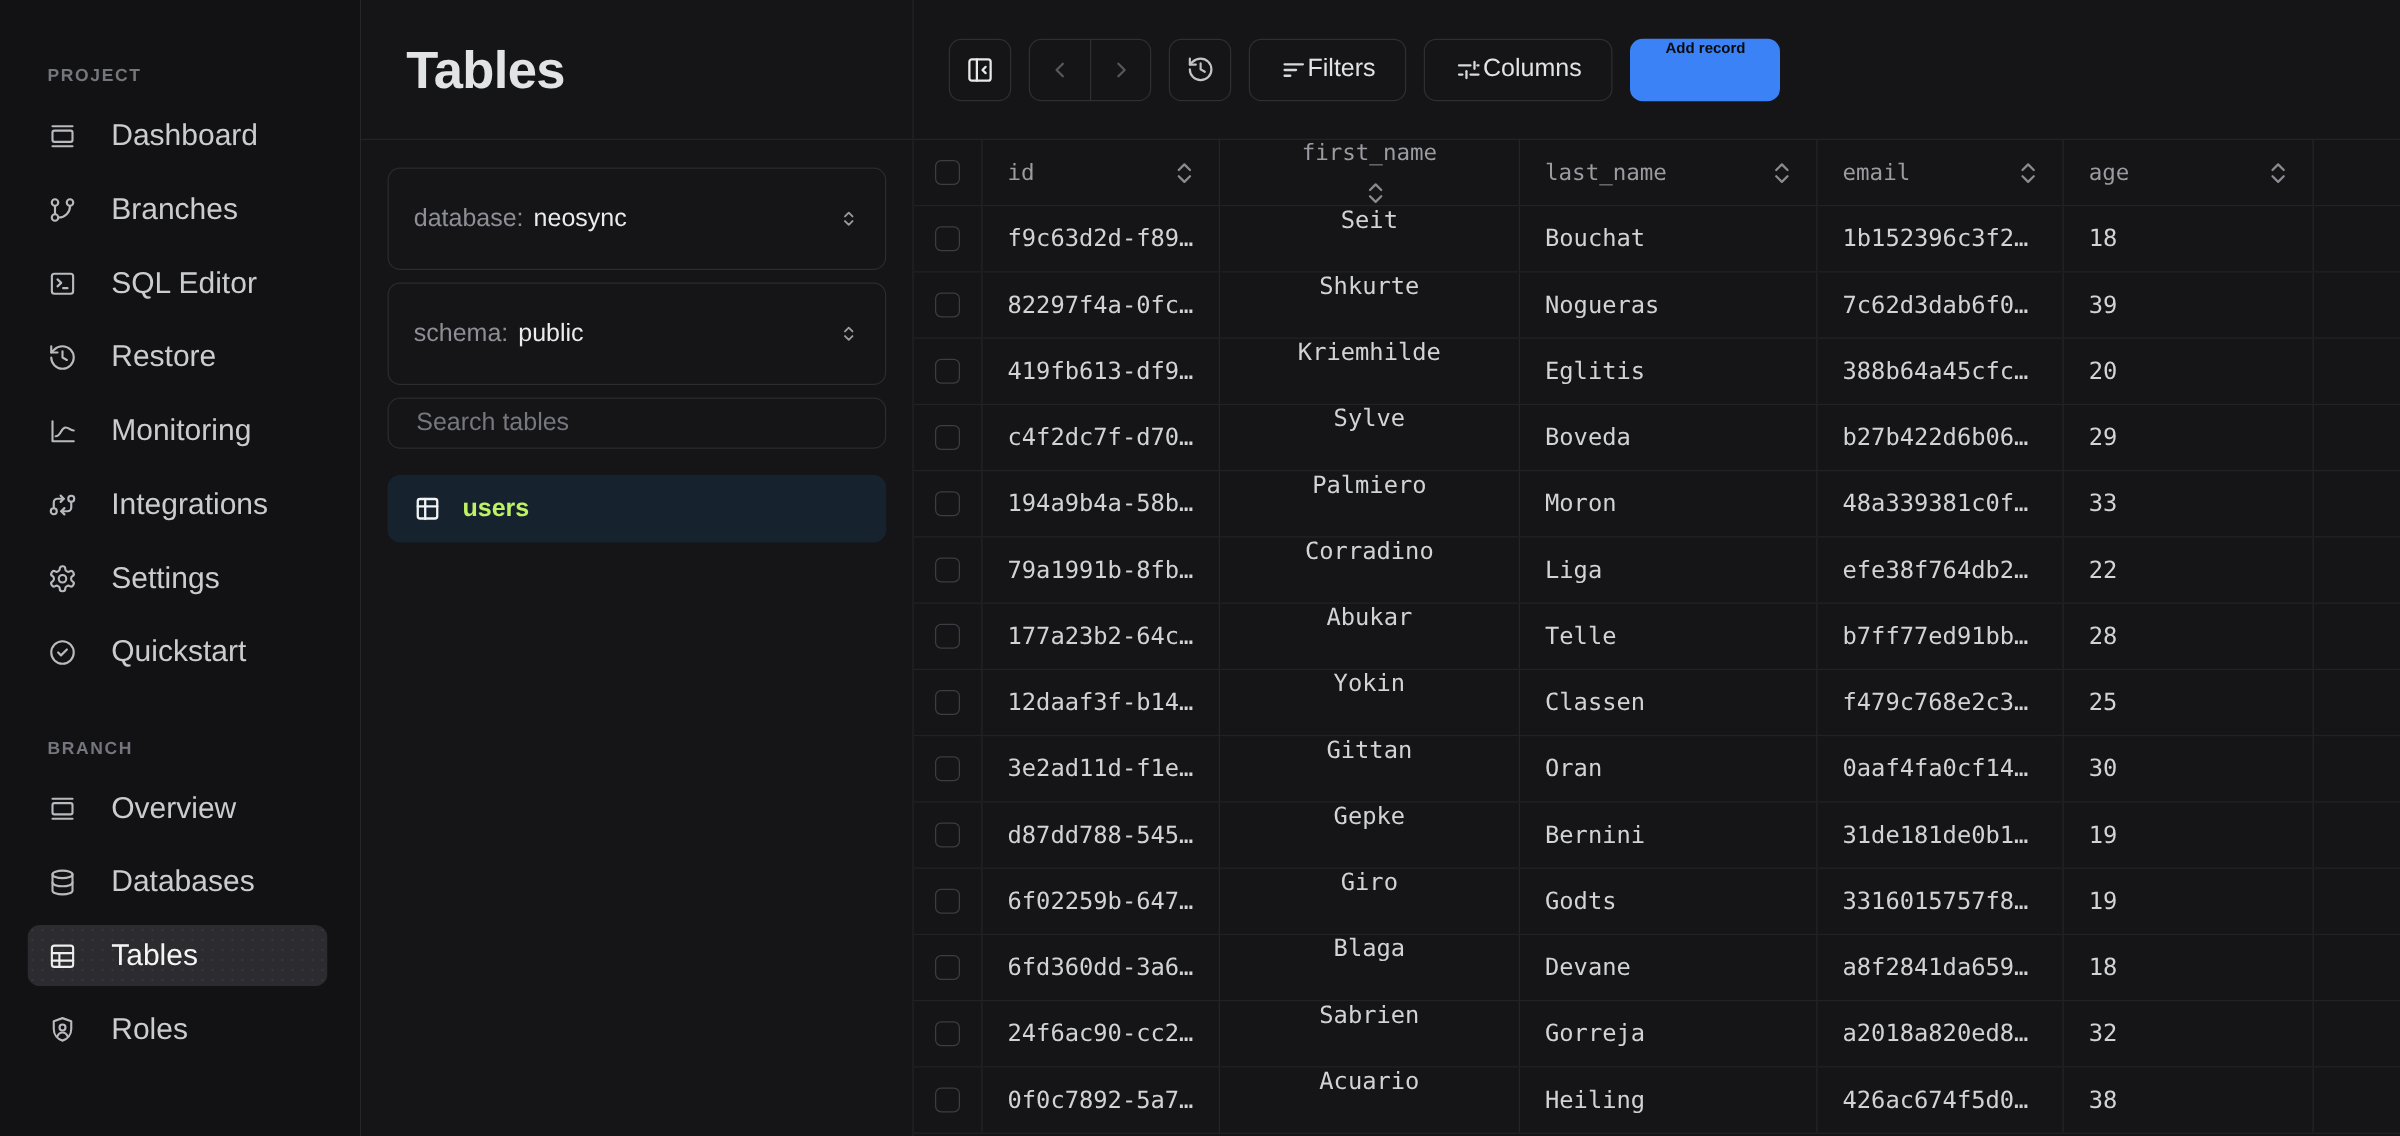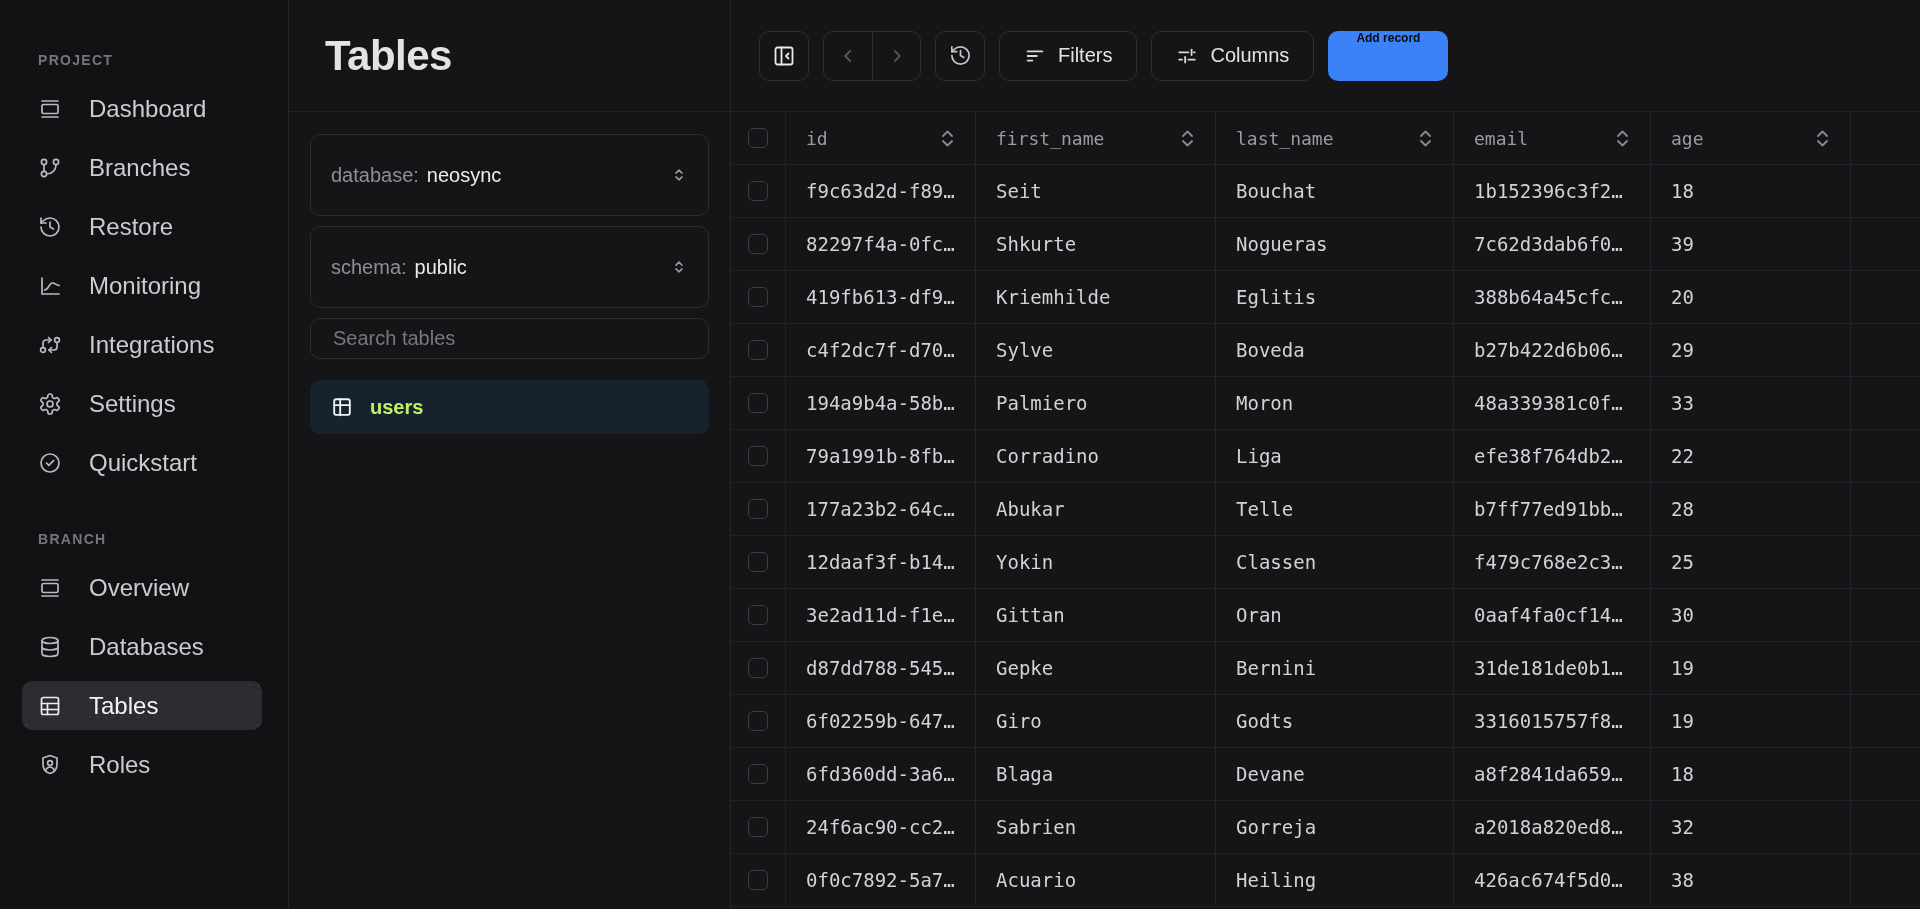--- a/index.html
+++ b/index.html
@@ -92,21 +92,21 @@
     cursor: pointer; color: #e2e3e5;
   }
   .tb-icon { width: 50px; flex: none; }
   .tb-group { display: flex; height: 50px; border: 1px solid #2e2e33; border-radius: 10px; overflow: hidden; }
   .tb-group .half {
     width: 48px; display: flex; align-items: center; justify-content: center;
     color: #56565c; cursor: pointer; background: transparent; border: none;
   }
   .tb-group .half + .half { border-left: 1px solid #2e2e33; }
   .tb-text {
-    padding: 0 24px; gap: 12px; font-size: 20px; font-weight: 500;
+    padding: 0 24px; font-size: 20px; font-weight: 500;
     font-family: "Liberation Sans", sans-serif;
   }
   .tb-text .ic { color: #d8d9dc; }
   .tb-primary {
     height: 50px; padding: 0 28px; margin-left: 0;
     background: #3b82f6; color: #0b0b0d;
     border: none; border-radius: 10px;
     font-size: 12px; font-weight: 600; cursor: pointer;
     display: flex; align-items: flex-start;
   }
@@ -117,21 +117,21 @@
     font-family: "DejaVu Sans Mono", "Liberation Mono", monospace;
   }
   .g-row { display: flex; height: 53px; border-bottom: 1px solid #222226; }
   .g-cell {
     flex: none; display: flex; align-items: center;
     padding: 0 20px; border-right: 1px solid #242428;
     white-space: nowrap; overflow: hidden;
   }
   .col-check { width: 55px; justify-content: center; padding: 0; }
   .col-id    { width: 190px; }
-  .col-first { width: 240px; }
+  .col-first { width: 240px; flex-direction: column; }
   .col-last  { width: 238px; text-align: center; }
   .col-email { width: 197px; }
   .col-age   { width: 200px; }
   .col-fill  { flex: 1 1 auto; border-right: none; }
   .g-head { color: #9b9ca2; font-size: 18px; }
   .g-head .g-cell { justify-content: space-between; cursor: pointer; }
   .g-head .col-check { justify-content: center; cursor: default; }
   .g-body .g-cell { color: #d2d3d6; font-size: 19px; cursor: pointer; }
   .checkbox {
     width: 20px; height: 20px; border: 1.5px solid #3c3c42;
@@ -162,20 +162,30 @@
           <line x1="6" y1="9" x2="6" y2="15"></line>
           <circle cx="18" cy="6" r="2.6"></circle>
           <circle cx="6" cy="6" r="2.6"></circle>
           <circle cx="6" cy="18" r="2.6"></circle>
           <path d="M18 9a9 9 0 0 1-9 9"></path>
         </svg>
     </span>
     <span>Branches</span>
   </div>
 
+  <div class="side-item">
+    <span class="ic">
+      <svg width="24" height="24" viewBox="0 0 24 24" fill="none" stroke="currentColor" stroke-width="1.7" stroke-linecap="round" stroke-linejoin="round">
+          <rect x="3.5" y="4" width="17" height="16" rx="2"></rect>
+          <path d="m8 8.5 3 2.8-3 2.8"></path>
+          <path d="M12.5 15.5H16"></path>
+        </svg>
+    </span>
+    <span>SQL Editor</span>
+  </div>
 
   <div class="side-item">
     <span class="ic">
       <svg width="24" height="24" viewBox="0 0 24 24" fill="none" stroke="currentColor" stroke-width="1.7" stroke-linecap="round" stroke-linejoin="round">
           <path d="M3 12a9 9 0 1 0 9-9 9.75 9.75 0 0 0-6.74 2.74L3 8"></path>
           <path d="M3 3v5h5"></path>
           <path d="M12 7v5l3.5 2"></path>
         </svg>
     </span>
     <span>Restore</span>

